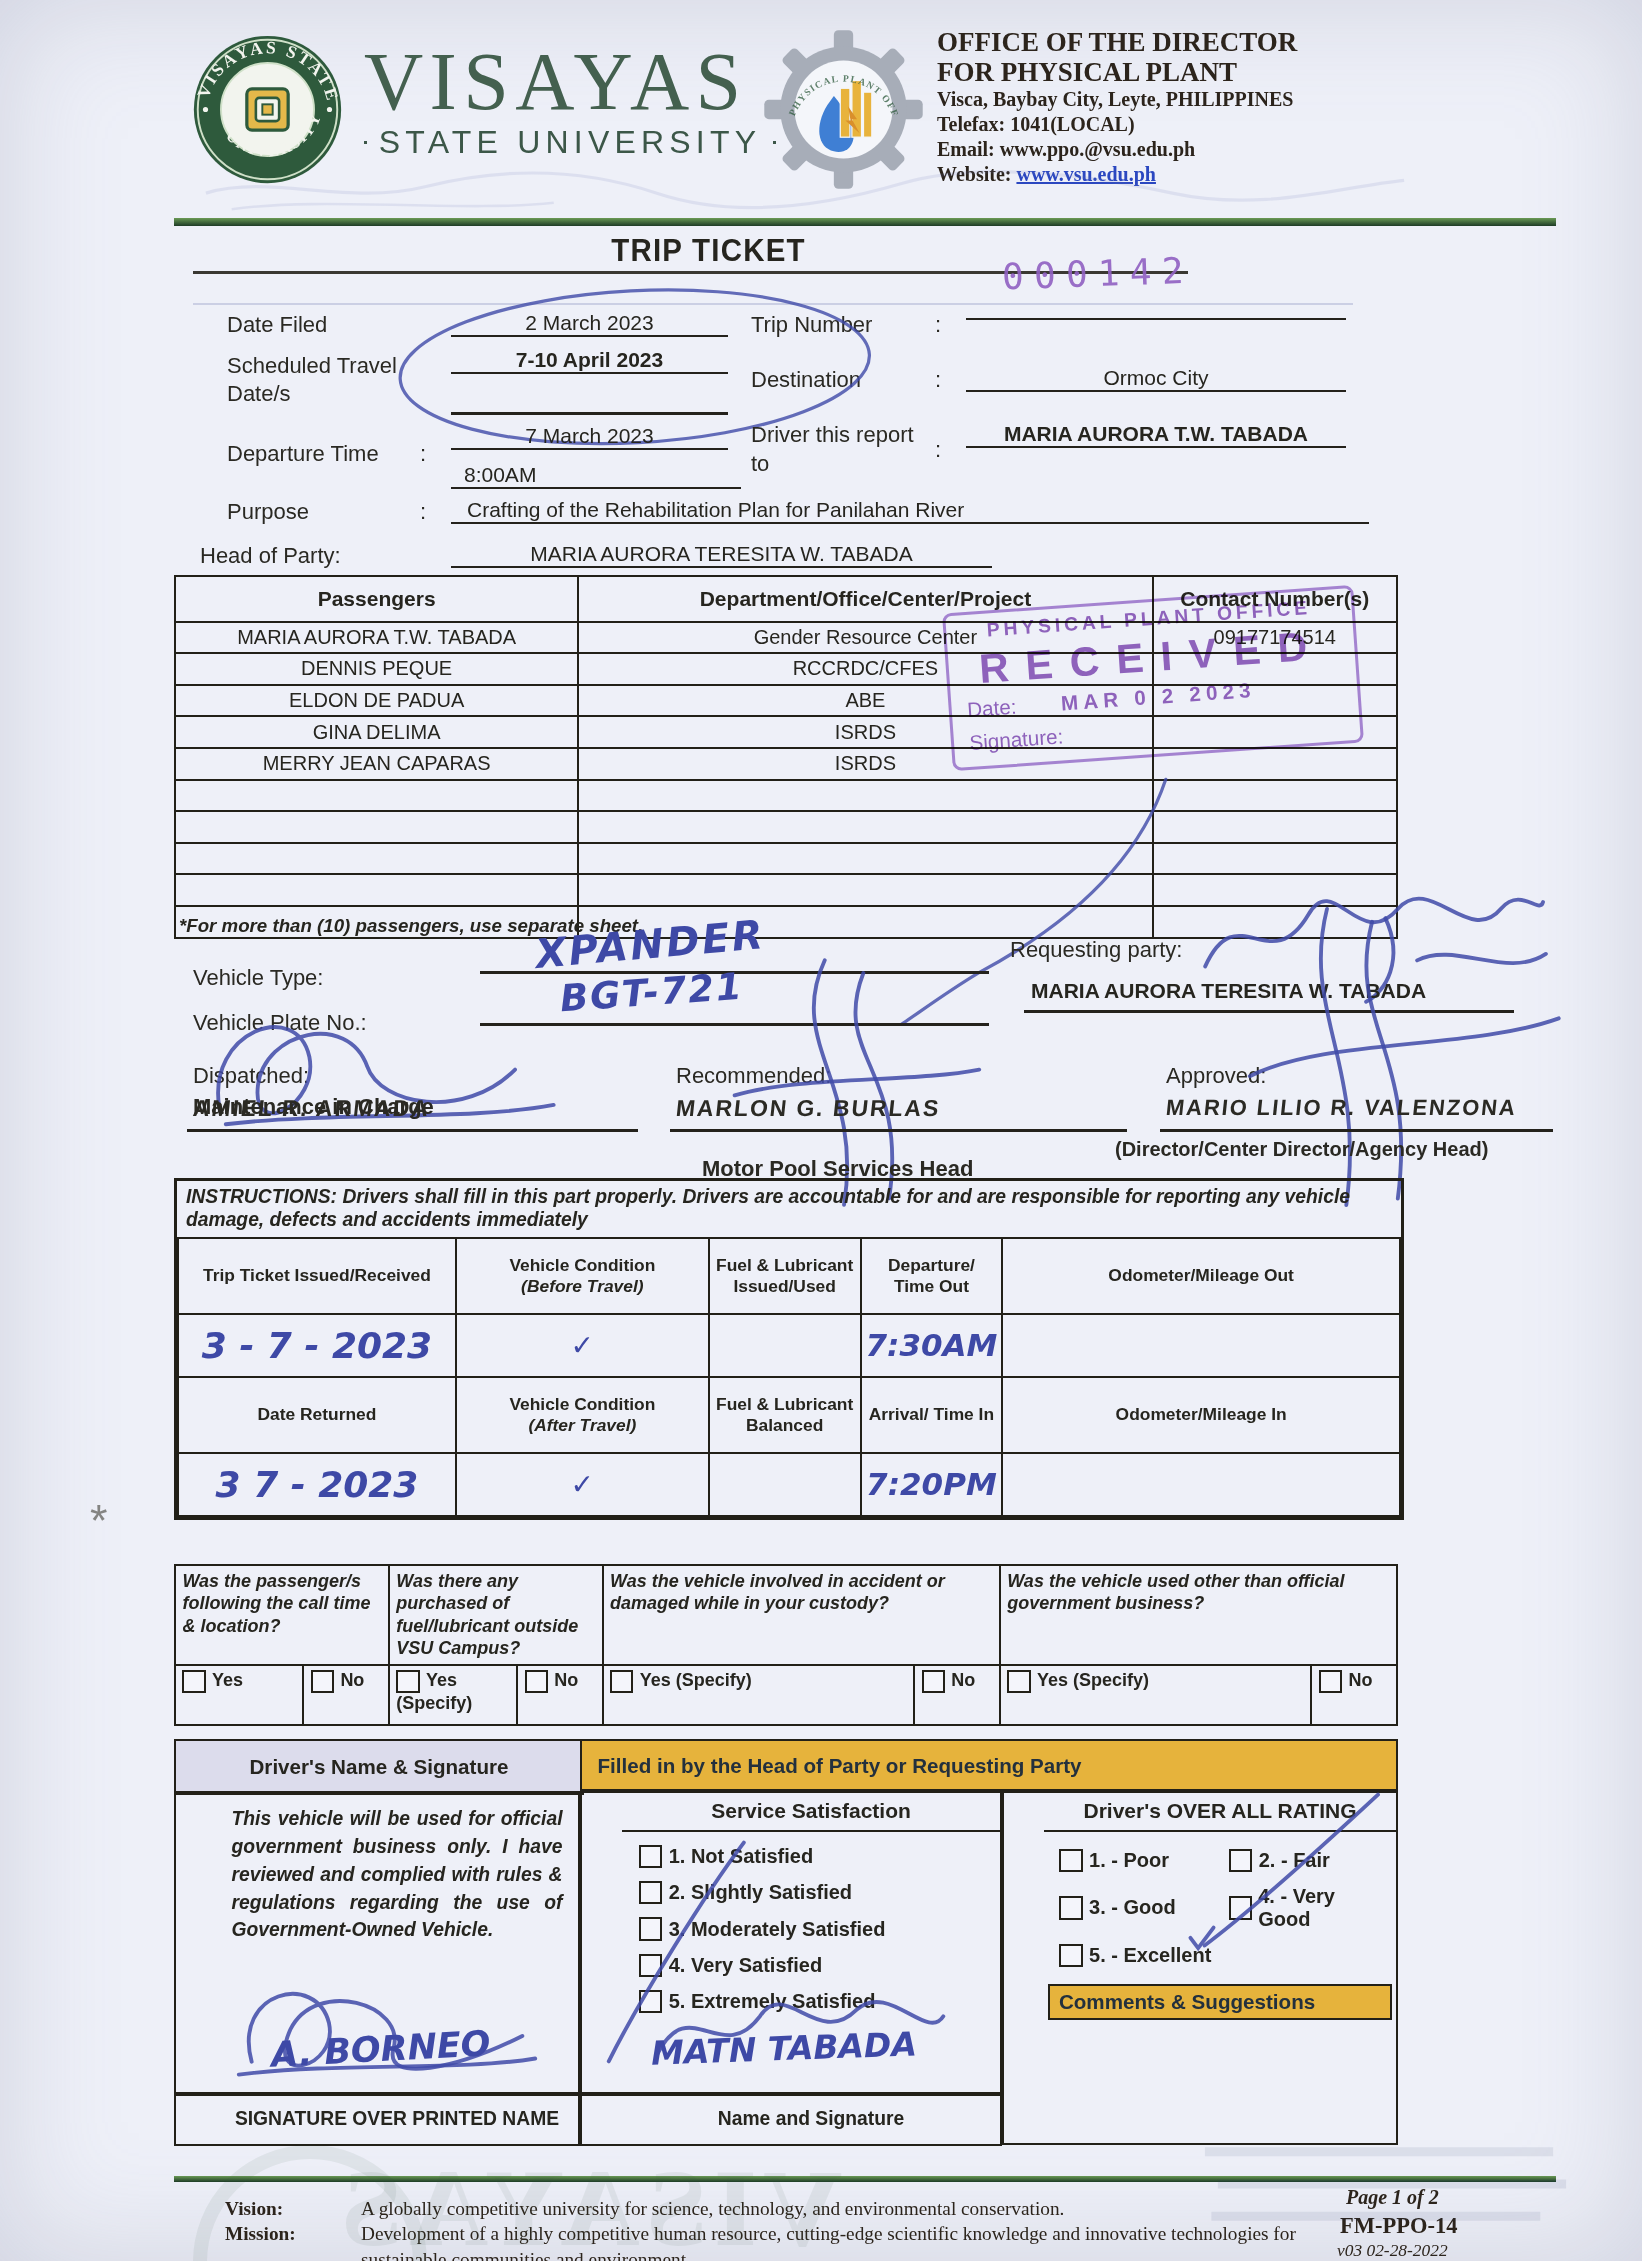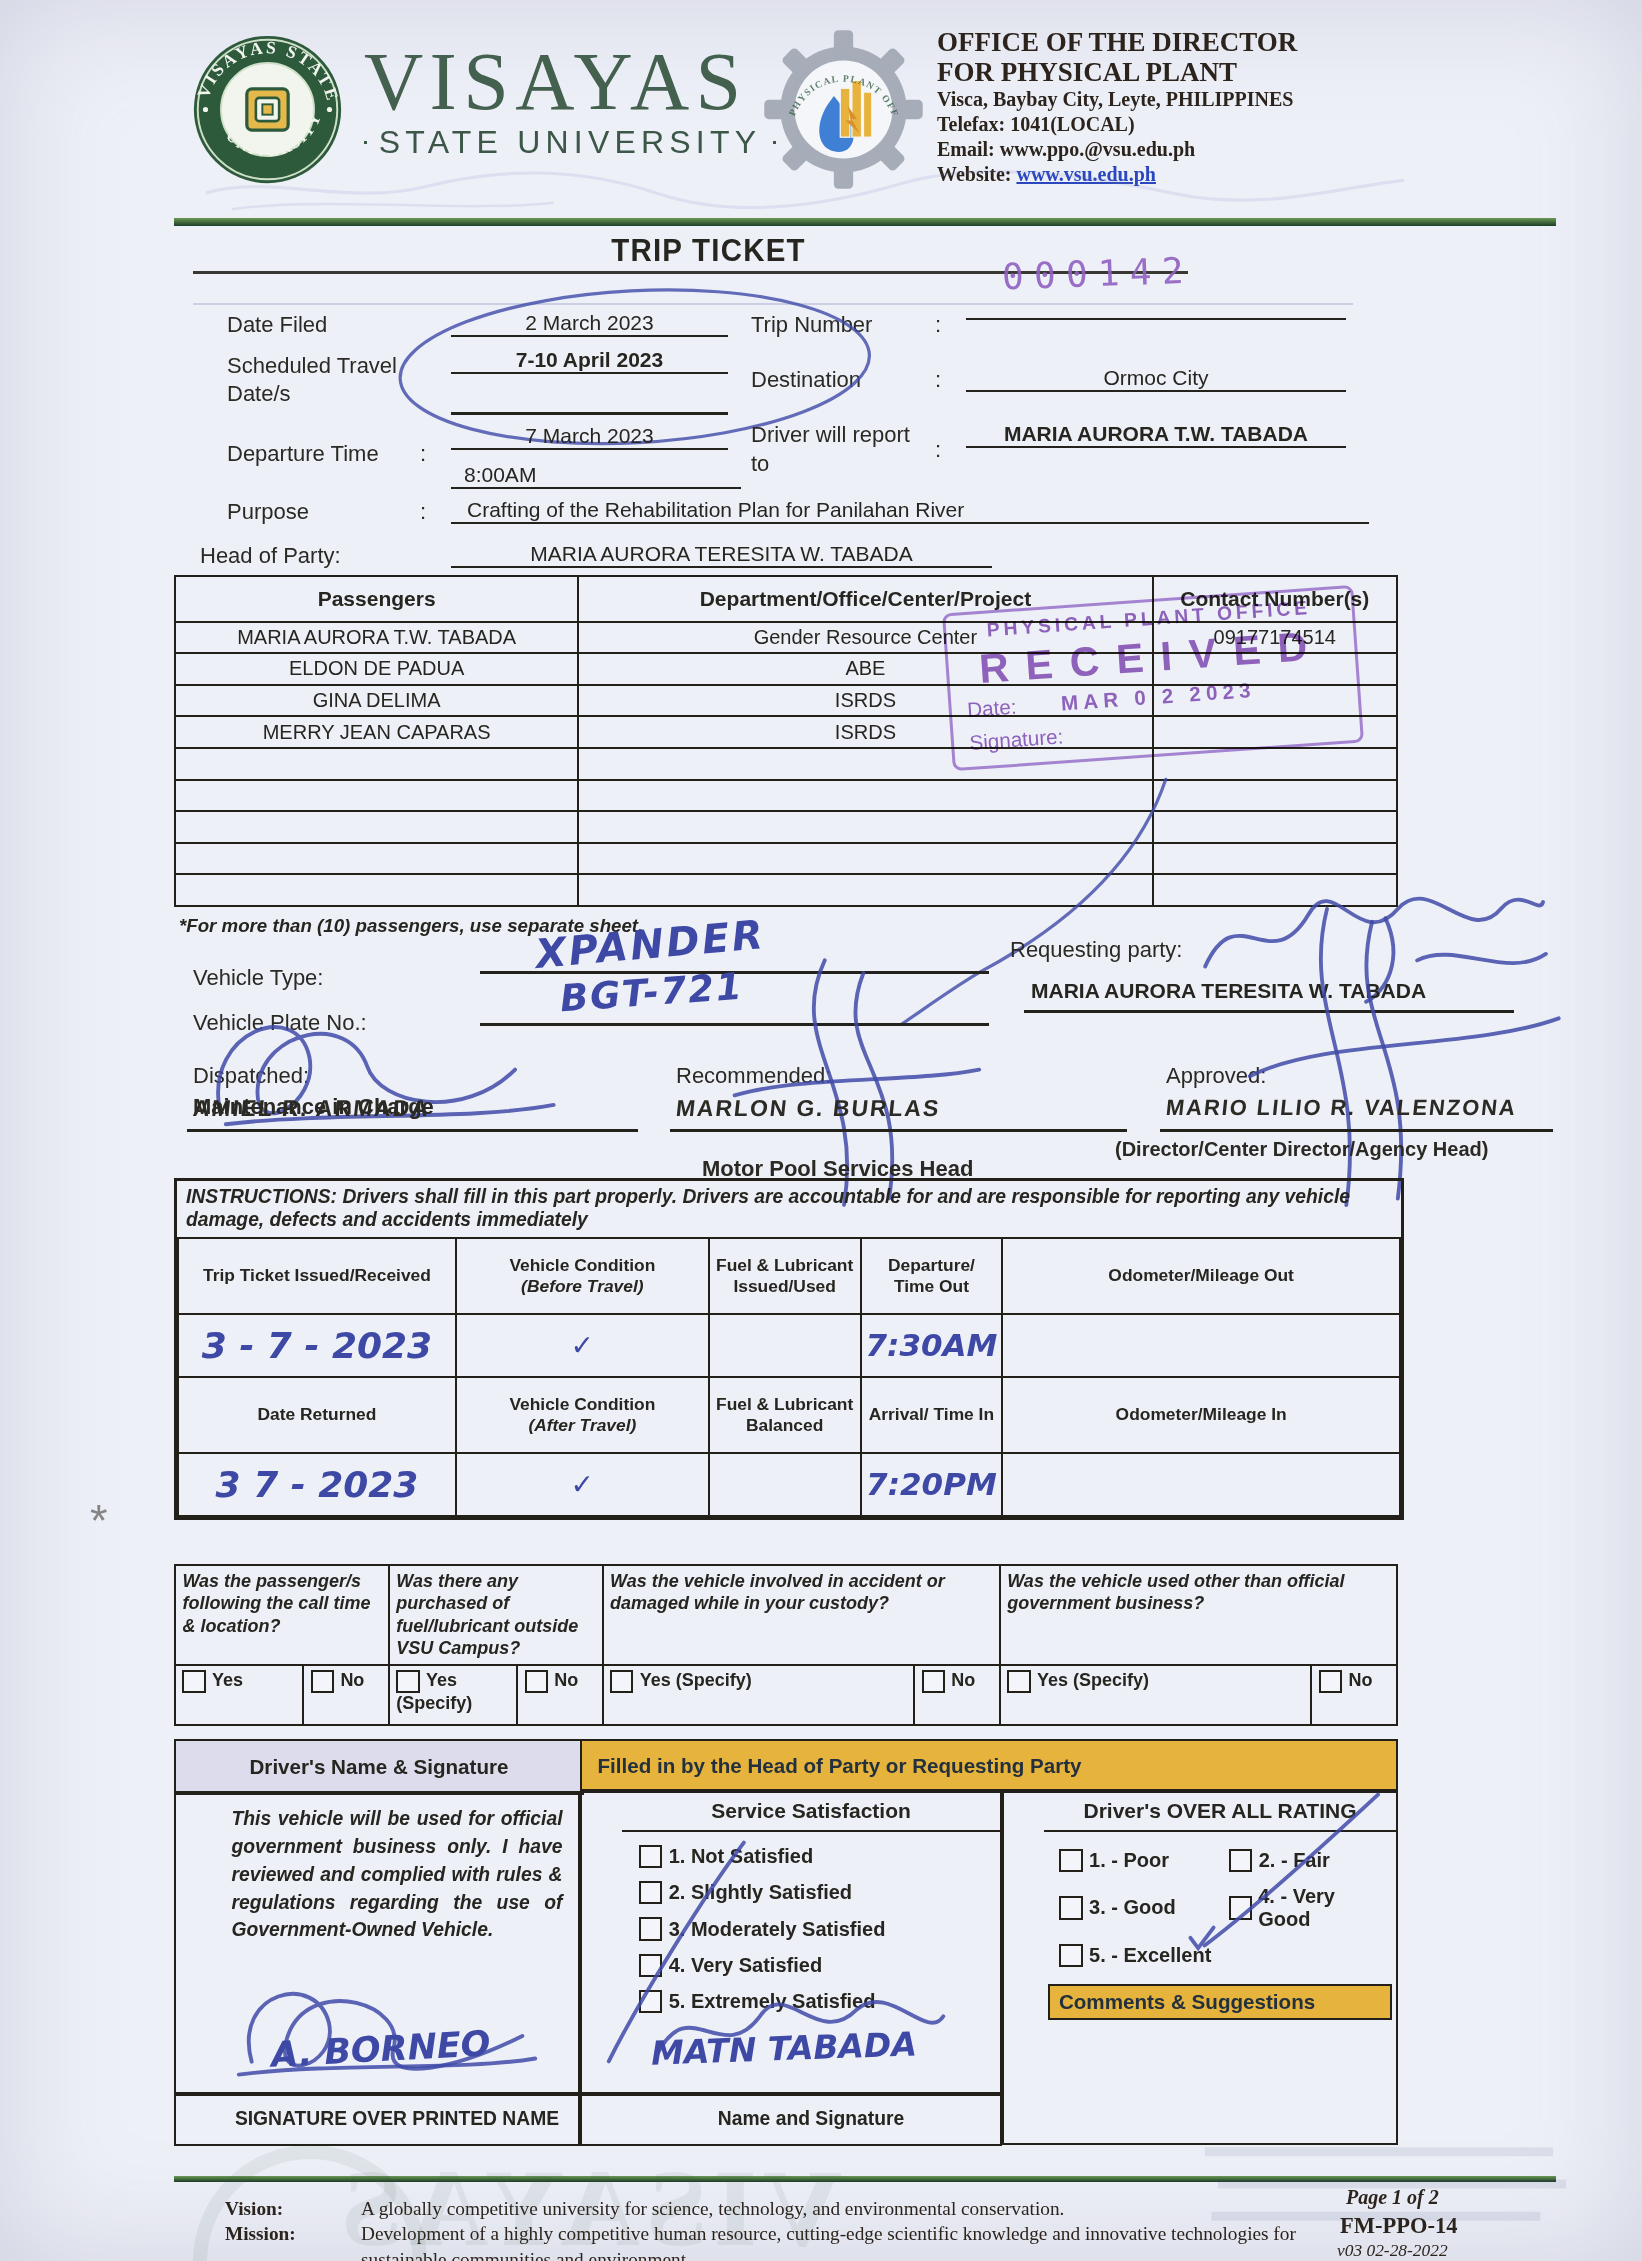--- a/index.html
+++ b/index.html
@@ -166,21 +166,21 @@
 
   <svg class="abs" style="left:387px;top:283px;" width="502" height="174" viewBox="0 0 780 270">
     <ellipse cx="385" cy="130" rx="365" ry="118" class="penthin" transform="rotate(-3 385 130)"></ellipse>
   </svg>
 
   <div class="abs" style="left:451px;top:424px;"><span class="uline val" style="width:277px;">7 March 2023</span></div>
   <div class="abs lbl" style="left:227px;top:441px;">Departure Time</div>
   <div class="abs lbl" style="left:420px;top:441px;">:</div>
   <div class="abs" style="left:451px;top:463px;"><span class="uline val" style="width:277px;text-align:left;padding-left:13px;">8:00AM</span></div>
 
-  <div class="abs lbl" style="left:751px;top:422px;">Driver will report</div>
+  <div class="abs lbl" style="left:751px;top:422px;">Driver this report</div>
   <div class="abs lbl" style="left:751px;top:451px;">to</div>
   <div class="abs lbl" style="left:935px;top:437px;">:</div>
   <div class="abs" style="left:966px;top:422px;"><span class="uline val" style="width:380px;font-weight:700;">MARIA AURORA T.W. TABADA</span></div>
 
   <div class="abs lbl" style="left:227px;top:499px;">Purpose</div>
   <div class="abs lbl" style="left:420px;top:499px;">:</div>
   <div class="abs" style="left:451px;top:498px;"><span class="uline val" style="width:902px;text-align:left;padding-left:16px;">Crafting of the Rehabilitation Plan for Panilahan River</span></div>
 
   <div class="abs lbl" style="left:200px;top:543px;">Head of Party:</div>
   <div class="abs" style="left:451px;top:542px;"><span class="uline val" style="width:541px;">MARIA AURORA TERESITA W. TABADA</span></div>
@@ -189,20 +189,25 @@
     <tbody>
         <tr>
       <th style="width:33%;">Passengers</th>
       <th style="width:47%;">Department/Office/Center/Project</th>
       <th style="width:20%;">Contact Number(s)</th>
     </tr>
     <tr>
           <td>MARIA AURORA T.W. TABADA</td>
           <td>Gender Resource Center</td>
           <td>09177174514</td>
+        </tr>
+    <tr>
+          <td>DENNIS PEQUE</td>
+          <td>RCCRDC/CFES</td>
+          <td></td>
         </tr>
     <tr>
           <td>ELDON DE PADUA</td>
           <td>ABE</td>
           <td></td>
         </tr>
     <tr>
           <td>GINA DELIMA</td>
           <td>ISRDS</td>
           <td></td>

